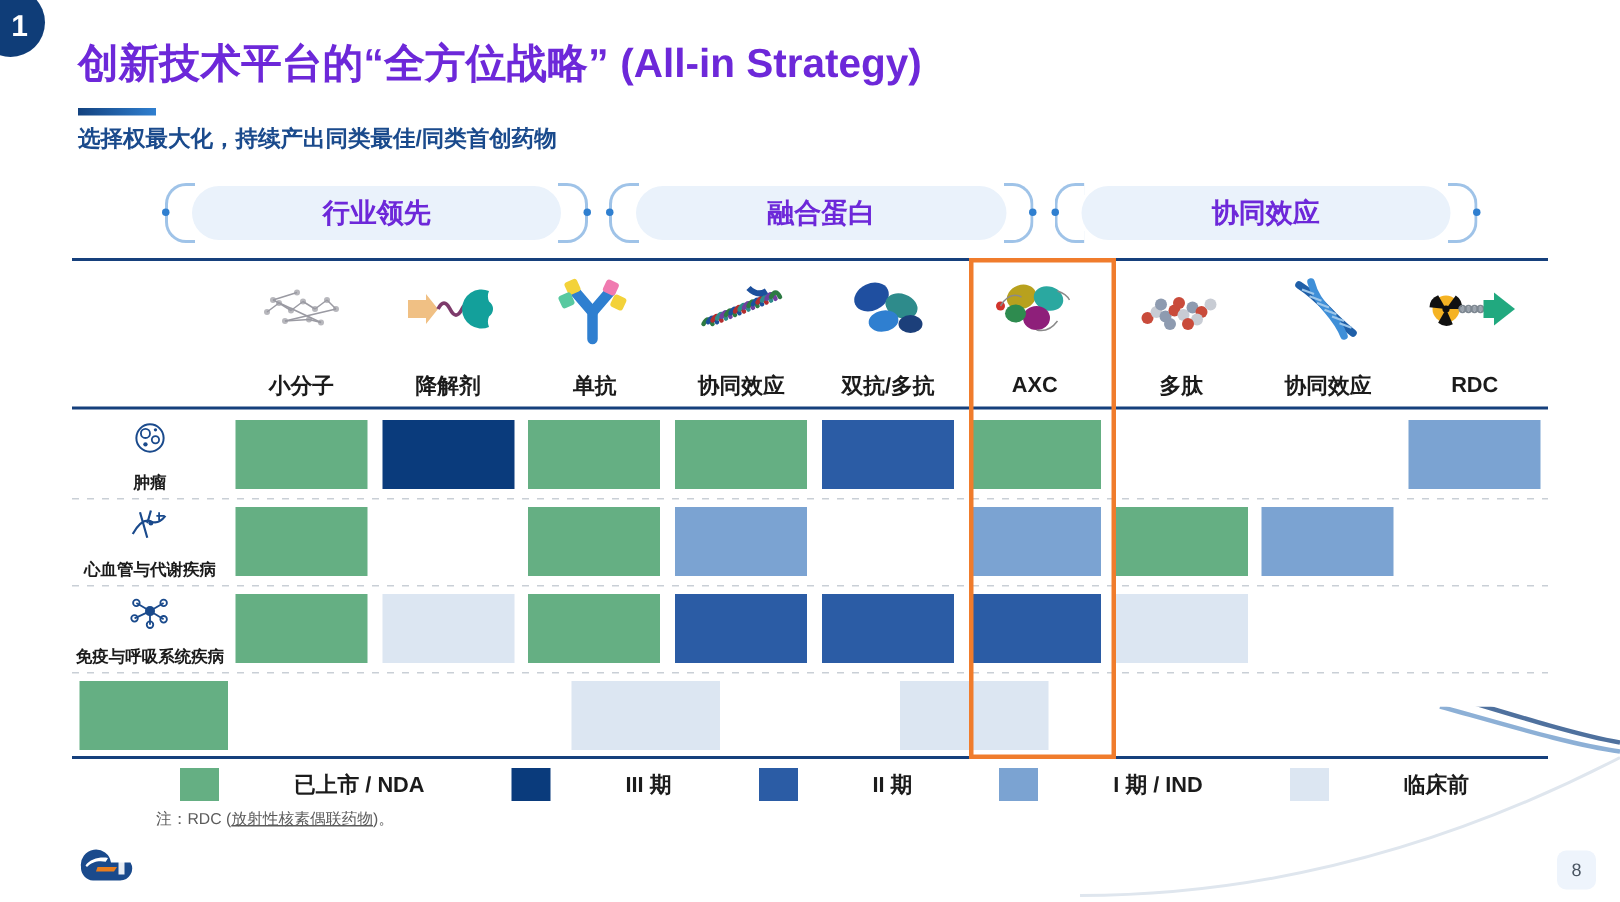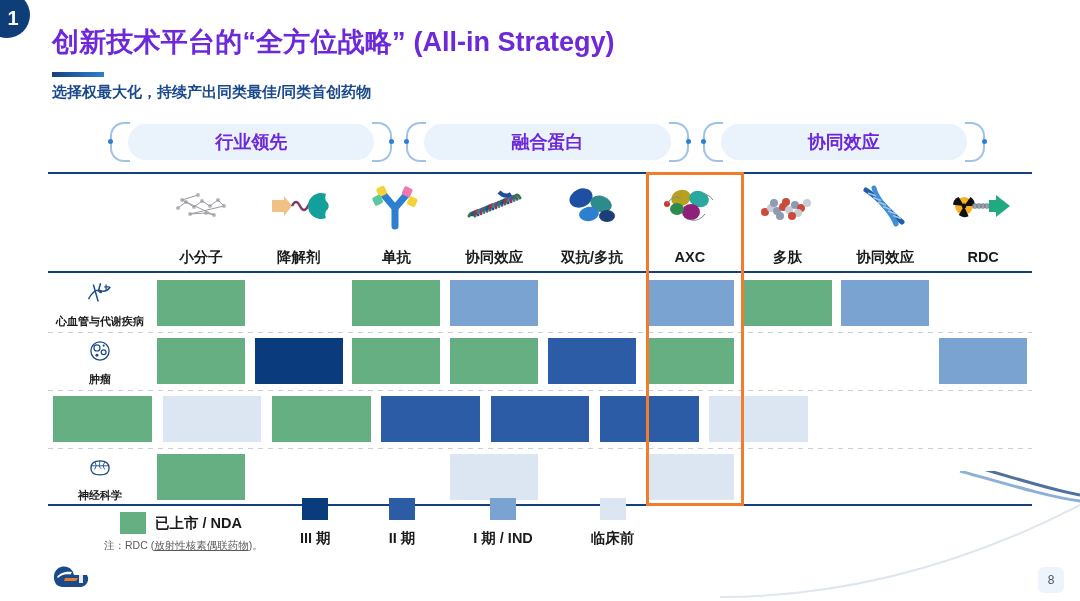--- a/index.html
+++ b/index.html
@@ -98,23 +98,23 @@
     position: absolute; left: 598px; top: 0px; width: 98px; height: 334px;
     border: 3px solid #f07c2c; background: transparent; z-index: 5; pointer-events: none;
   }
 
   
   .legend {
     position: absolute; left: 120px; top: 510px; width: 870px; height: 26px;
     display: flex; align-items: center;
   }
   .lg { display:flex; align-items:center; gap:9px; }
-  .lg + .lg { margin-left: 58px; flex-direction: column; }
+  .lg + .lg { margin-left: 58px; }
   .sw { width: 26px; height: 22px; }
-  .lg-txt { font-size: 14.5px; font-weight: bold; color: #1b1b1b; white-space: nowrap; }
+  .lg-txt { font-size: 14.5px; font-weight: bold; color: #1b1b1b; white-space: nowrap; margin-left: 41px; }
 
   
   .foot-logo { position: absolute; left: 52px; top: 566px; width: 44px; height: 24px; }
   .foot-note { position: absolute; left: 104px; top: 539px; font-size: 10.5px; color: #5b5b5b; }
   .foot-note u { text-decoration: underline; }
   .pageno {
     position: absolute; right: 16px; bottom: 8px;
     width: 26px; height: 26px; border-radius: 6px; background: #eef4fc;
     display:flex; align-items:center; justify-content:center;
     font-size: 12px; color:#4a5562;
@@ -309,58 +309,20 @@
         <div class="headcell">双抗/多抗</div>
         <div class="headcell">AXC</div>
         <div class="headcell">多肽</div>
         <div class="headcell">协同效应</div>
         <div class="headcell">RDC</div>
       </div>
     <div class="body-rows" id="body-rows">
         <div class="grow">
           <div class="rowlabel">
             <span><svg width="40" height="30" viewBox="0 0 66 48">
-                <path d="M14 34 q10 -18 20 -14 q8 4 16 -6" fill="none" stroke="#1a4a8c" stroke-width="2.4"></path>
-                <path d="M22 10 L30 38 M34 8 L30 22" fill="none" stroke="#1a4a8c" stroke-width="2.4"></path>
-                <circle cx="34" cy="22" r="2.6" fill="#1a4a8c"></circle>
-                <path d="M40 14 h9 M43 10 v9" fill="none" stroke="#1a4a8c" stroke-width="2"></path>
-              </svg></span>
-            <div class="rl-txt">心血管与代谢疾病</div>
-          </div>
-          <div class="cellwrap">
-            <div class="cell" style="background: rgb(101, 175, 131);"></div>
-          </div>
-          <div class="cellwrap">
-            <div class="cell" style="background: rgb(255, 255, 255);"></div>
-          </div>
-          <div class="cellwrap">
-            <div class="cell" style="background: rgb(101, 175, 131);"></div>
-          </div>
-          <div class="cellwrap">
-            <div class="cell" style="background: rgb(123, 163, 210);"></div>
-          </div>
-          <div class="cellwrap">
-            <div class="cell" style="background: rgb(255, 255, 255);"></div>
-          </div>
-          <div class="cellwrap">
-            <div class="cell" style="background: rgb(123, 163, 210);"></div>
-          </div>
-          <div class="cellwrap">
-            <div class="cell" style="background: rgb(101, 175, 131);"></div>
-          </div>
-          <div class="cellwrap">
-            <div class="cell" style="background: rgb(123, 163, 210);"></div>
-          </div>
-          <div class="cellwrap">
-            <div class="cell" style="background: rgb(255, 255, 255);"></div>
-          </div>
-        </div>
-        <div class="grow">
-          <div class="rowlabel">
-            <span><svg width="40" height="30" viewBox="0 0 66 48">
                 <circle cx="33" cy="24" r="15" fill="none" stroke="#1a4a8c" stroke-width="2.2"></circle>
                 <circle cx="28" cy="19" r="5" fill="none" stroke="#1a4a8c" stroke-width="2"></circle>
                 <circle cx="39" cy="26" r="4" fill="none" stroke="#1a4a8c" stroke-width="2"></circle>
                 <circle cx="28" cy="31" r="2.4" fill="#1a4a8c"></circle>
                 <circle cx="39" cy="15" r="1.8" fill="#1a4a8c"></circle>
               </svg></span>
             <div class="rl-txt">肿瘤</div>
           </div>
           <div class="cellwrap">
             <div class="cell" style="background: rgb(101, 175, 131);"></div>
@@ -384,56 +346,103 @@
             <div class="cell" style="background: rgb(255, 255, 255);"></div>
           </div>
           <div class="cellwrap">
             <div class="cell" style="background: rgb(255, 255, 255);"></div>
           </div>
           <div class="cellwrap">
             <div class="cell" style="background: rgb(123, 163, 210);"></div>
           </div>
         </div>
         <div class="grow">
-          <div class="cellwrap">
-            <div class="cell" style="background: rgb(101, 175, 131);"></div>
-          </div>
-          <div class="cellwrap">
-            <div class="cell" style="background: rgb(220, 230, 242);"></div>
-          </div>
-          <div class="cellwrap">
-            <div class="cell" style="background: rgb(101, 175, 131);"></div>
-          </div>
-          <div class="cellwrap">
-            <div class="cell" style="background: rgb(43, 92, 165);"></div>
-          </div>
-          <div class="cellwrap">
-            <div class="cell" style="background: rgb(43, 92, 165);"></div>
-          </div>
-          <div class="cellwrap">
-            <div class="cell" style="background: rgb(43, 92, 165);"></div>
-          </div>
-          <div class="cellwrap">
-            <div class="cell" style="background: rgb(220, 230, 242);"></div>
-          </div>
-          <div class="cellwrap">
-            <div class="cell" style="background: rgb(255, 255, 255);"></div>
+          <div class="rowlabel">
+            <span><svg width="40" height="30" viewBox="0 0 66 48">
+                <path d="M14 34 q10 -18 20 -14 q8 4 16 -6" fill="none" stroke="#1a4a8c" stroke-width="2.4"></path>
+                <path d="M22 10 L30 38 M34 8 L30 22" fill="none" stroke="#1a4a8c" stroke-width="2.4"></path>
+                <circle cx="34" cy="22" r="2.6" fill="#1a4a8c"></circle>
+                <path d="M40 14 h9 M43 10 v9" fill="none" stroke="#1a4a8c" stroke-width="2"></path>
+              </svg></span>
+            <div class="rl-txt">心血管与代谢疾病</div>
+          </div>
+          <div class="cellwrap">
+            <div class="cell" style="background: rgb(101, 175, 131);"></div>
+          </div>
+          <div class="cellwrap">
+            <div class="cell" style="background: rgb(255, 255, 255);"></div>
+          </div>
+          <div class="cellwrap">
+            <div class="cell" style="background: rgb(101, 175, 131);"></div>
+          </div>
+          <div class="cellwrap">
+            <div class="cell" style="background: rgb(123, 163, 210);"></div>
+          </div>
+          <div class="cellwrap">
+            <div class="cell" style="background: rgb(255, 255, 255);"></div>
+          </div>
+          <div class="cellwrap">
+            <div class="cell" style="background: rgb(123, 163, 210);"></div>
+          </div>
+          <div class="cellwrap">
+            <div class="cell" style="background: rgb(101, 175, 131);"></div>
+          </div>
+          <div class="cellwrap">
+            <div class="cell" style="background: rgb(123, 163, 210);"></div>
           </div>
           <div class="cellwrap">
             <div class="cell" style="background: rgb(255, 255, 255);"></div>
           </div>
         </div>
         <div class="grow">
           <div class="rowlabel">
             <span><svg width="40" height="30" viewBox="0 0 66 48">
-                <path d="M18 26 q0 -12 15 -12 q15 0 15 12 q0 11 -15 11 q-15 0 -15 -11z" fill="none" stroke="#1a4a8c" stroke-width="2.2"></path>
-                <path d="M25 16 q4 6 -1 12 M33 14 q-3 9 2 13 M41 16 q-5 6 0 12 M20 22 h26" fill="none" stroke="#1a4a8c" stroke-width="1.5"></path>
+                <circle cx="33" cy="23" r="5.5" fill="#1a4a8c"></circle>
+                <line x1="33" y1="23" x2="18" y2="14" stroke="#1a4a8c" stroke-width="2"></line>
+                <circle cx="18" cy="14" r="3.6" fill="none" stroke="#1a4a8c" stroke-width="2"></circle>
+                <line x1="33" y1="23" x2="48" y2="14" stroke="#1a4a8c" stroke-width="2"></line>
+                <circle cx="48" cy="14" r="3.6" fill="none" stroke="#1a4a8c" stroke-width="2"></circle>
+                <line x1="33" y1="23" x2="16" y2="31" stroke="#1a4a8c" stroke-width="2"></line>
+                <circle cx="16" cy="31" r="3.6" fill="none" stroke="#1a4a8c" stroke-width="2"></circle>
+                <line x1="33" y1="23" x2="48" y2="32" stroke="#1a4a8c" stroke-width="2"></line>
+                <circle cx="48" cy="32" r="3.6" fill="none" stroke="#1a4a8c" stroke-width="2"></circle>
+                <line x1="33" y1="23" x2="33" y2="38" stroke="#1a4a8c" stroke-width="2"></line>
+                <circle cx="33" cy="38" r="3.6" fill="none" stroke="#1a4a8c" stroke-width="2"></circle>
               </svg></span>
-            <div class="rl-txt">神经科学</div>
-          </div>
+            <div class="rl-txt">免疫与呼吸系统疾病</div>
+          </div>
+          <div class="cellwrap">
+            <div class="cell" style="background: rgb(101, 175, 131);"></div>
+          </div>
+          <div class="cellwrap">
+            <div class="cell" style="background: rgb(220, 230, 242);"></div>
+          </div>
+          <div class="cellwrap">
+            <div class="cell" style="background: rgb(101, 175, 131);"></div>
+          </div>
+          <div class="cellwrap">
+            <div class="cell" style="background: rgb(43, 92, 165);"></div>
+          </div>
+          <div class="cellwrap">
+            <div class="cell" style="background: rgb(43, 92, 165);"></div>
+          </div>
+          <div class="cellwrap">
+            <div class="cell" style="background: rgb(43, 92, 165);"></div>
+          </div>
+          <div class="cellwrap">
+            <div class="cell" style="background: rgb(220, 230, 242);"></div>
+          </div>
+          <div class="cellwrap">
+            <div class="cell" style="background: rgb(255, 255, 255);"></div>
+          </div>
+          <div class="cellwrap">
+            <div class="cell" style="background: rgb(255, 255, 255);"></div>
+          </div>
+        </div>
+        <div class="grow">
           <div class="cellwrap">
             <div class="cell" style="background: rgb(101, 175, 131);"></div>
           </div>
           <div class="cellwrap">
             <div class="cell" style="background: rgb(255, 255, 255);"></div>
           </div>
           <div class="cellwrap">
             <div class="cell" style="background: rgb(255, 255, 255);"></div>
           </div>
           <div class="cellwrap">

